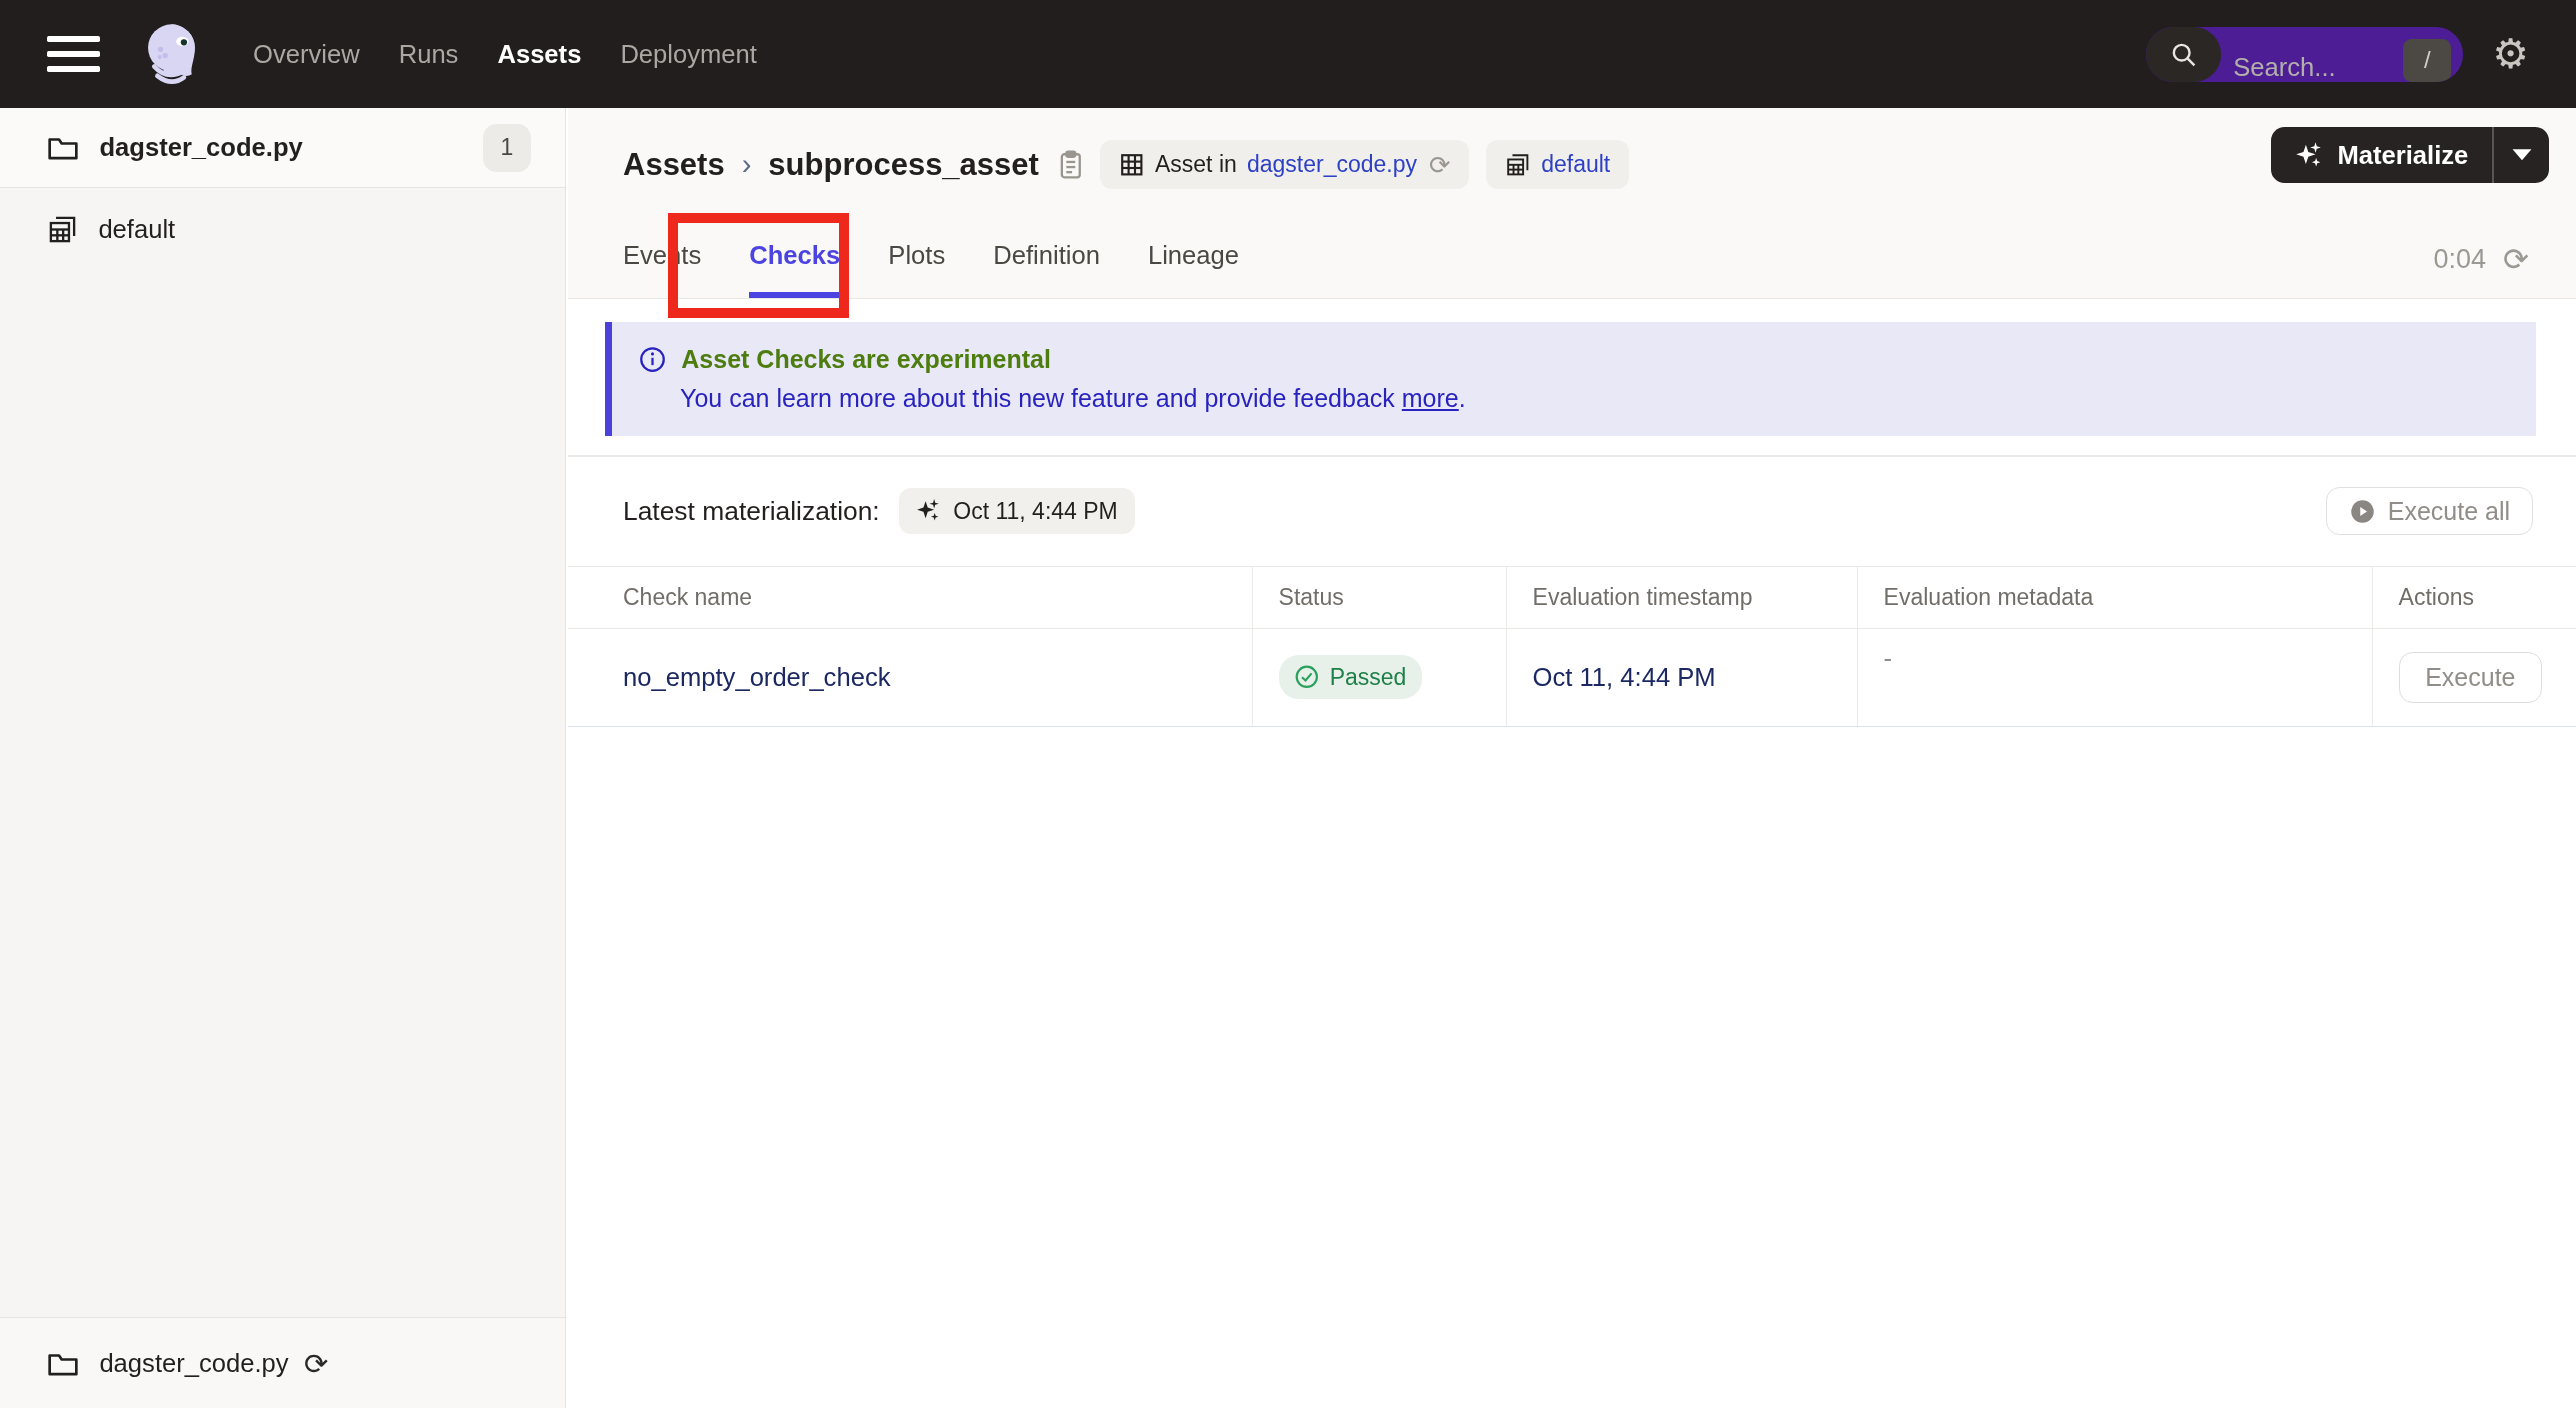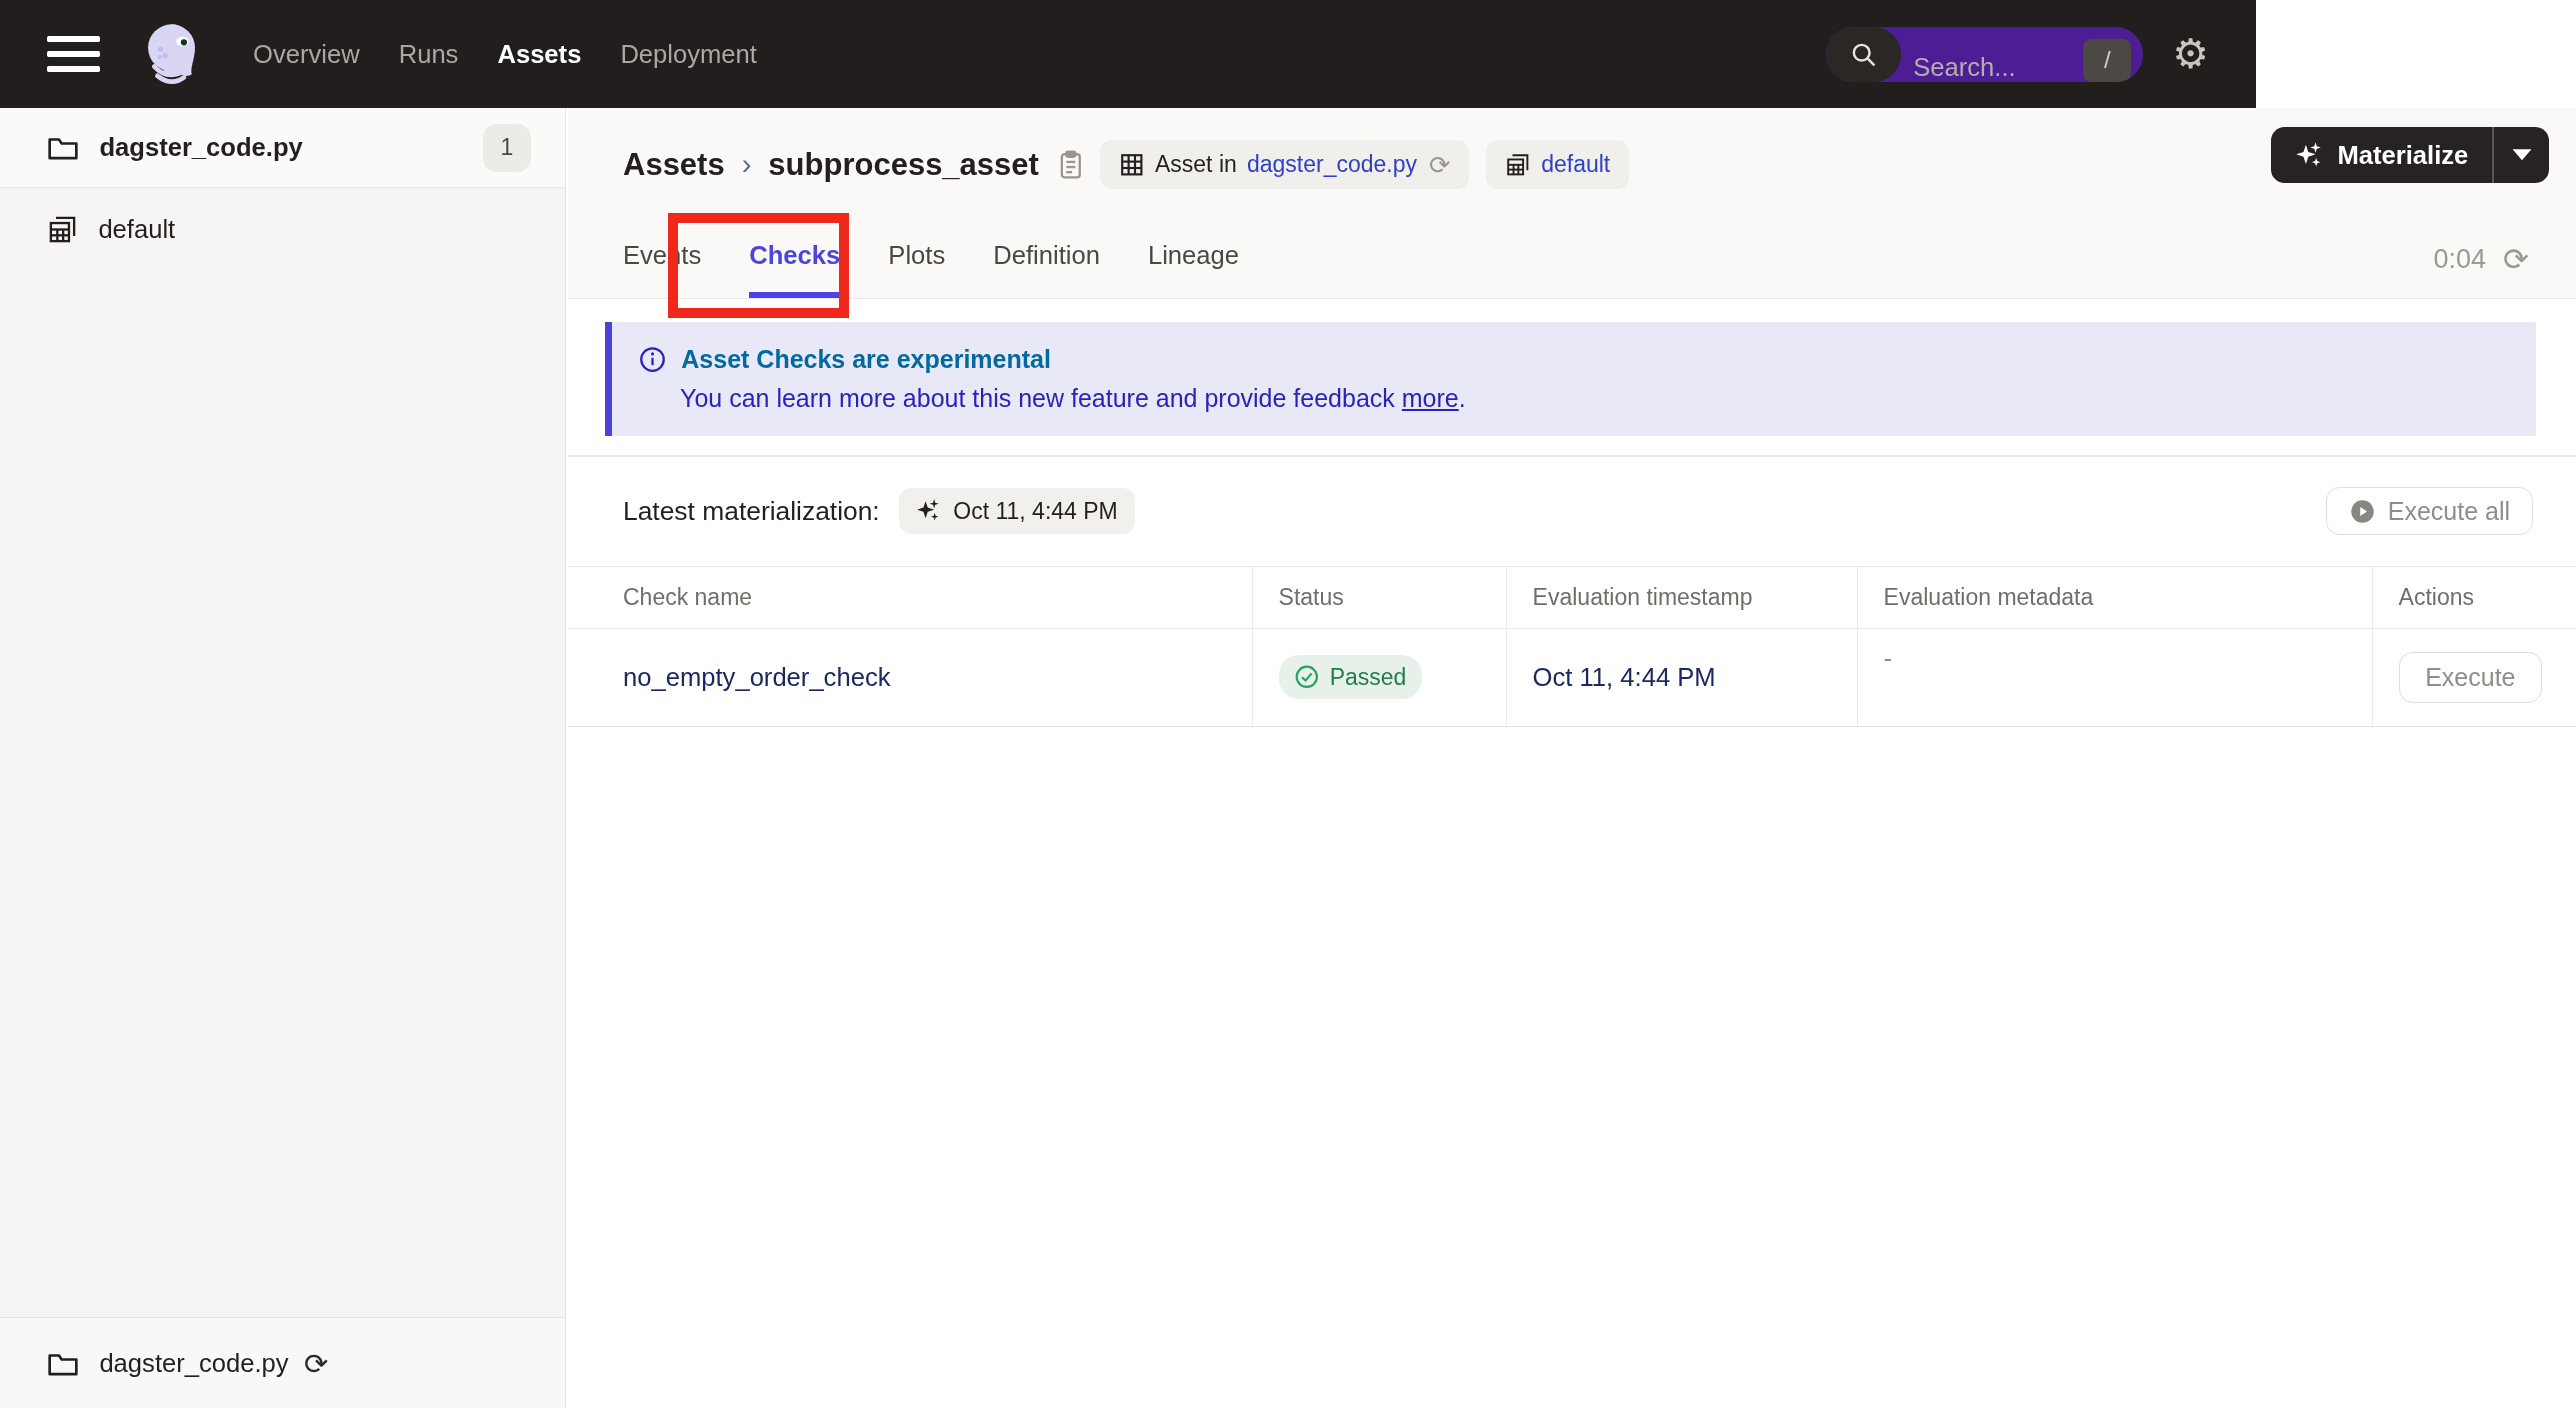--- a/index.html
+++ b/index.html
@@ -4,21 +4,21 @@
 <style>
   * { margin:0; padding:0; box-sizing:border-box; }
   html,body { width:2576px; height:1409px; }
   body {
     font-family:"Liberation Sans","DejaVu Sans",sans-serif;
     background:#ffffff; color:#231f1e; position:relative; overflow:hidden;
   }
 
   
   .navbar {
-    position:absolute; left:0; top:0; width:2256px; height:108px;
+    position:absolute; left:0; top:0; width:2576px; height:108px;
     background:#221e1d; display:flex; align-items:center; padding:0 47px;
   }
   .hamburger { width:53px; height:37px; display:flex; flex-direction:column; justify-content:space-between; cursor:pointer; margin-right:34px; }
   .hamburger span { display:block; height:6.8px; background:#ffffff; border-radius:1.7px; }
   .logo { width:78px; height:78px; margin-right:41px; }
   .nav-menu { display:flex; align-items:center; gap:39px; font-size:25.6px; }
   .nav-item { color:#aba7a3; cursor:pointer; }
   .nav-item.active { color:#ffffff; font-weight:700; }
   .nav-right { margin-left:auto; display:flex; align-items:center; gap:29px; }
   .search-pill {
@@ -94,21 +94,21 @@
     border:10.2px solid #ee281a; z-index:50; pointer-events:none;
   }
 
   
   .banner {
     margin:23px 40px 0 37px; height:114px; background:#e9e8f6;
     border-left:7.7px solid #4d41db; display:flex; flex-direction:column; justify-content:center;
     padding-left:27px; gap:10.2px;
   }
   .banner-title-row { display:flex; align-items:center; gap:15.3px; }
-  .banner-title { font-size:25px; font-weight:700; color:#0369a1; }
+  .banner-title { font-size:25px; font-weight:700; color:#4d7c0f; }
   .banner-body { font-size:25px; color:#2823bf; margin-left:41px; }
   .banner-body a { color:#2823bf; text-decoration:underline; cursor:pointer; }
 
   .hr { height:1.7px; background:#eceae7; width:100%; }
   .hr-banner { margin-top:19px; }
 
   
   .latest-row { height:109px; display:flex; align-items:center; padding:0 43px 0 55px; }
   .latest-label { font-size:26.4px; color:#231f1e; }
   .ts-pill {

